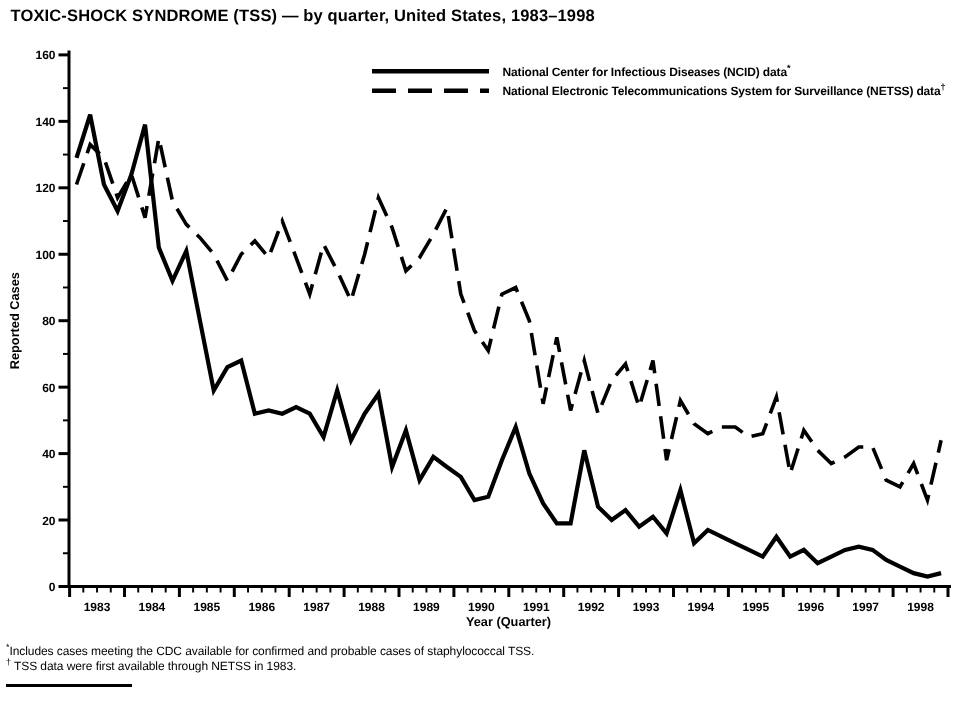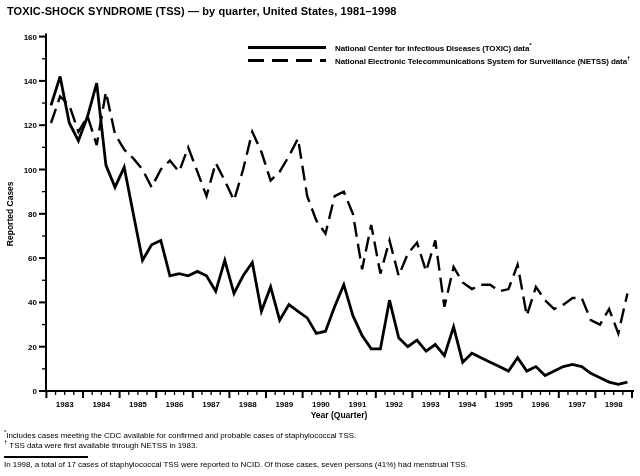--- a/index.html
+++ b/index.html
@@ -27,21 +27,21 @@
   #footnote-1 { top:429px; }
   #footnote-2 { top:439px; }
   .note-rule { position:absolute; left:4px; top:456px; width:84px; height:2px; background:#000; }
   #bottom-note { top:460px; }
 </style>
 </head>
 <body>
 
 <div id="page">
 
-  <div class="chart-title">TOXIC-SHOCK SYNDROME (TSS) — by quarter, United States, 1981–1998</div>
+  <div class="chart-title">TOXIC-SHOCK SYNDROME (TSS) — by quarter, United States, 1983–1998</div>
 
   <svg id="chart-svg" width="640" height="425" viewBox="0 0 640 425">
       <line x1="46" y1="33.6" x2="46" y2="392" stroke="#000000" stroke-width="2"></line>
       <line x1="45" y1="391" x2="634" y2="391" stroke="#000000" stroke-width="2"></line>
       <line x1="46" y1="391" x2="39" y2="391" stroke="#000000" stroke-width="2"></line>
       <text x="37" y="394" text-anchor="end" font-size="8px" font-weight="bold">0</text>
       <line x1="46" y1="368.85" x2="42" y2="368.85" stroke="#000000" stroke-width="1.3"></line>
       <line x1="46" y1="346.7" x2="39" y2="346.7" stroke="#000000" stroke-width="2"></line>
       <text x="37" y="349.7" text-anchor="end" font-size="8px" font-weight="bold">20</text>
       <line x1="46" y1="324.55" x2="42" y2="324.55" stroke="#000000" stroke-width="1.3"></line>
@@ -148,29 +148,28 @@
       <line x1="632" y1="391" x2="632" y2="398" stroke="#000000" stroke-width="2"></line>
       <text x="339" y="417.5" text-anchor="middle" font-size="8.5px" font-weight="bold">Year (Quarter)</text>
       <text x="13" y="213.8" text-anchor="middle" font-size="8.5px" font-weight="bold" transform="rotate(-90 13 213.8)">Reported Cases</text>
       <polyline points="51.0,105.3 60.1,76.5 69.3,123.0 78.4,140.7 87.6,116.3 96.7,83.1 105.9,165.1 115.0,187.2 124.2,167.3 133.3,213.8 142.5,260.3 151.6,244.8 160.8,240.4 169.9,275.8 179.1,273.6 188.2,275.8 197.4,271.4 206.5,275.8 215.7,291.3 224.8,260.3 234.0,293.5 243.1,275.8 252.3,262.5 261.4,311.3 270.6,286.9 279.7,320.1 288.9,304.6 298.0,311.3 307.2,317.9 316.3,333.4 325.5,331.2 334.6,306.8 343.8,284.7 352.9,315.7 362.1,335.6 371.2,348.9 380.4,348.9 389.5,300.2 398.7,337.8 407.8,346.7 417.0,340.1 426.1,351.1 435.3,344.5 444.4,355.6 453.6,326.8 462.7,362.2 471.9,353.3 481.0,357.8 490.2,362.2 499.3,366.6 508.5,371.1 517.6,357.8 526.8,371.1 535.9,366.6 545.1,375.5 554.2,371.1 563.4,366.6 572.5,364.4 581.7,366.6 590.8,373.3 600.0,377.7 609.1,382.1 618.3,384.4 627.4,382.1" fill="none" stroke="#000000" stroke-linejoin="miter" stroke-width="2.8"></polyline>
       <polyline points="51.0,123.0 60.1,96.4 69.3,105.3 78.4,131.8 87.6,116.3 96.7,145.1 105.9,92.0 115.0,134.1 124.2,149.6 133.3,158.4 142.5,169.5 151.6,187.2 160.8,169.5 169.9,160.6 179.1,171.7 188.2,147.4 197.4,171.7 206.5,196.1 215.7,162.9 224.8,180.6 234.0,200.5 243.1,169.5 252.3,131.8 261.4,151.8 270.6,180.6 279.7,171.7 288.9,156.2 298.0,138.5 307.2,196.1 316.3,220.4 325.5,233.7 334.6,196.1 343.8,191.7 352.9,213.8 362.1,269.2 371.2,224.9 380.4,273.6 389.5,240.4 398.7,275.8 407.8,253.7 417.0,242.6 426.1,271.4 435.3,240.4 444.4,306.8 453.6,267.0 462.7,282.5 471.9,289.1 481.0,284.7 490.2,284.7 499.3,291.3 508.5,289.1 517.6,264.7 526.8,315.7 535.9,286.9 545.1,300.2 554.2,309.0 563.4,304.6 572.5,298.0 581.7,298.0 590.8,320.1 600.0,324.6 609.1,309.0 618.3,333.4 627.4,293.5" fill="none" stroke="#000000" stroke-linejoin="miter" stroke-width="2.4" stroke-dasharray="15 7"></polyline>
     </svg>
 
   <div class="legend">
     <div class="legend-row">
       <div class="legend-sample solid"></div>
-      <div class="legend-label"><span>National Center for Infectious Diseases (TOXIC) data</span><sup>*</sup></div>
+      <div class="legend-label"><span>National Center for Infectious Diseases (NCID) data</span><sup>*</sup></div>
     </div>
     <div class="legend-row">
       <div class="legend-sample dashed"></div>
       <div class="legend-label"><span>National Electronic Telecommunications System for Surveillance (NETSS) data</span><sup>†</sup></div>
     </div>
   </div>
 
   <div class="footnote" id="footnote-1"><sup>*</sup><span>Includes cases meeting the CDC available for confirmed and probable cases of staphylococcal TSS.</span></div>
 
   <div class="footnote" id="footnote-2"><sup>†</sup><span> </span><span>TSS data were first available through NETSS in 1983.</span></div>
 
   <div class="note-rule"></div>
 
-  <div class="footnote" id="bottom-note">In 1998, a total of 17 cases of staphylococcal TSS were reported to NCID. Of those cases, seven persons (41%) had menstrual TSS.</div>
 
 </div>
 
 </body></html>

